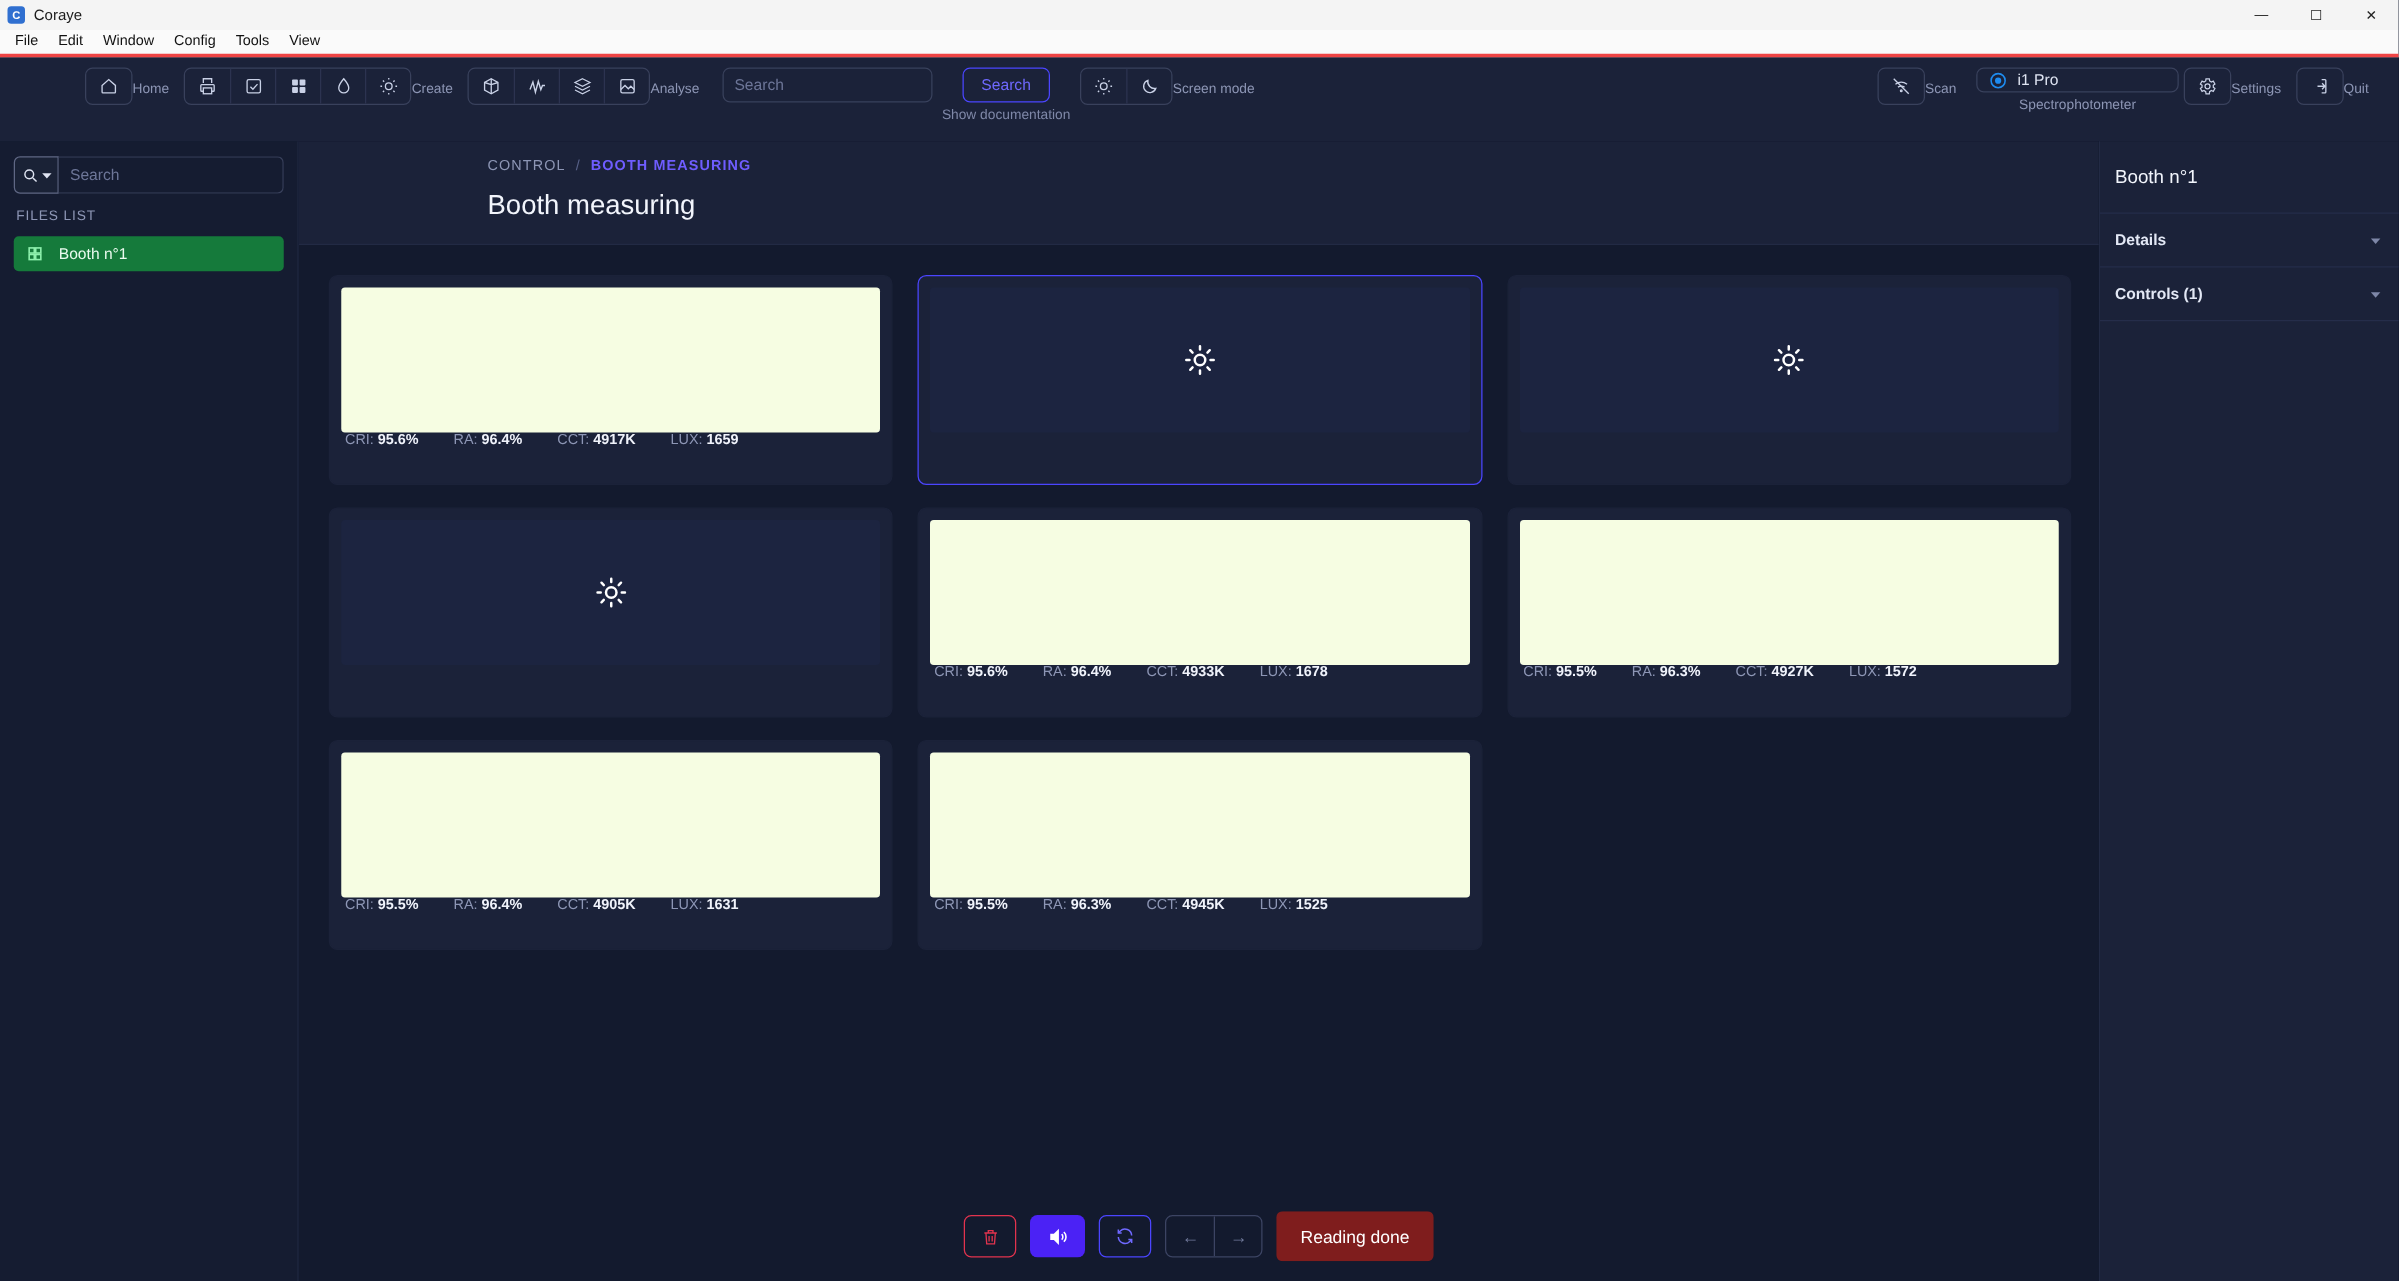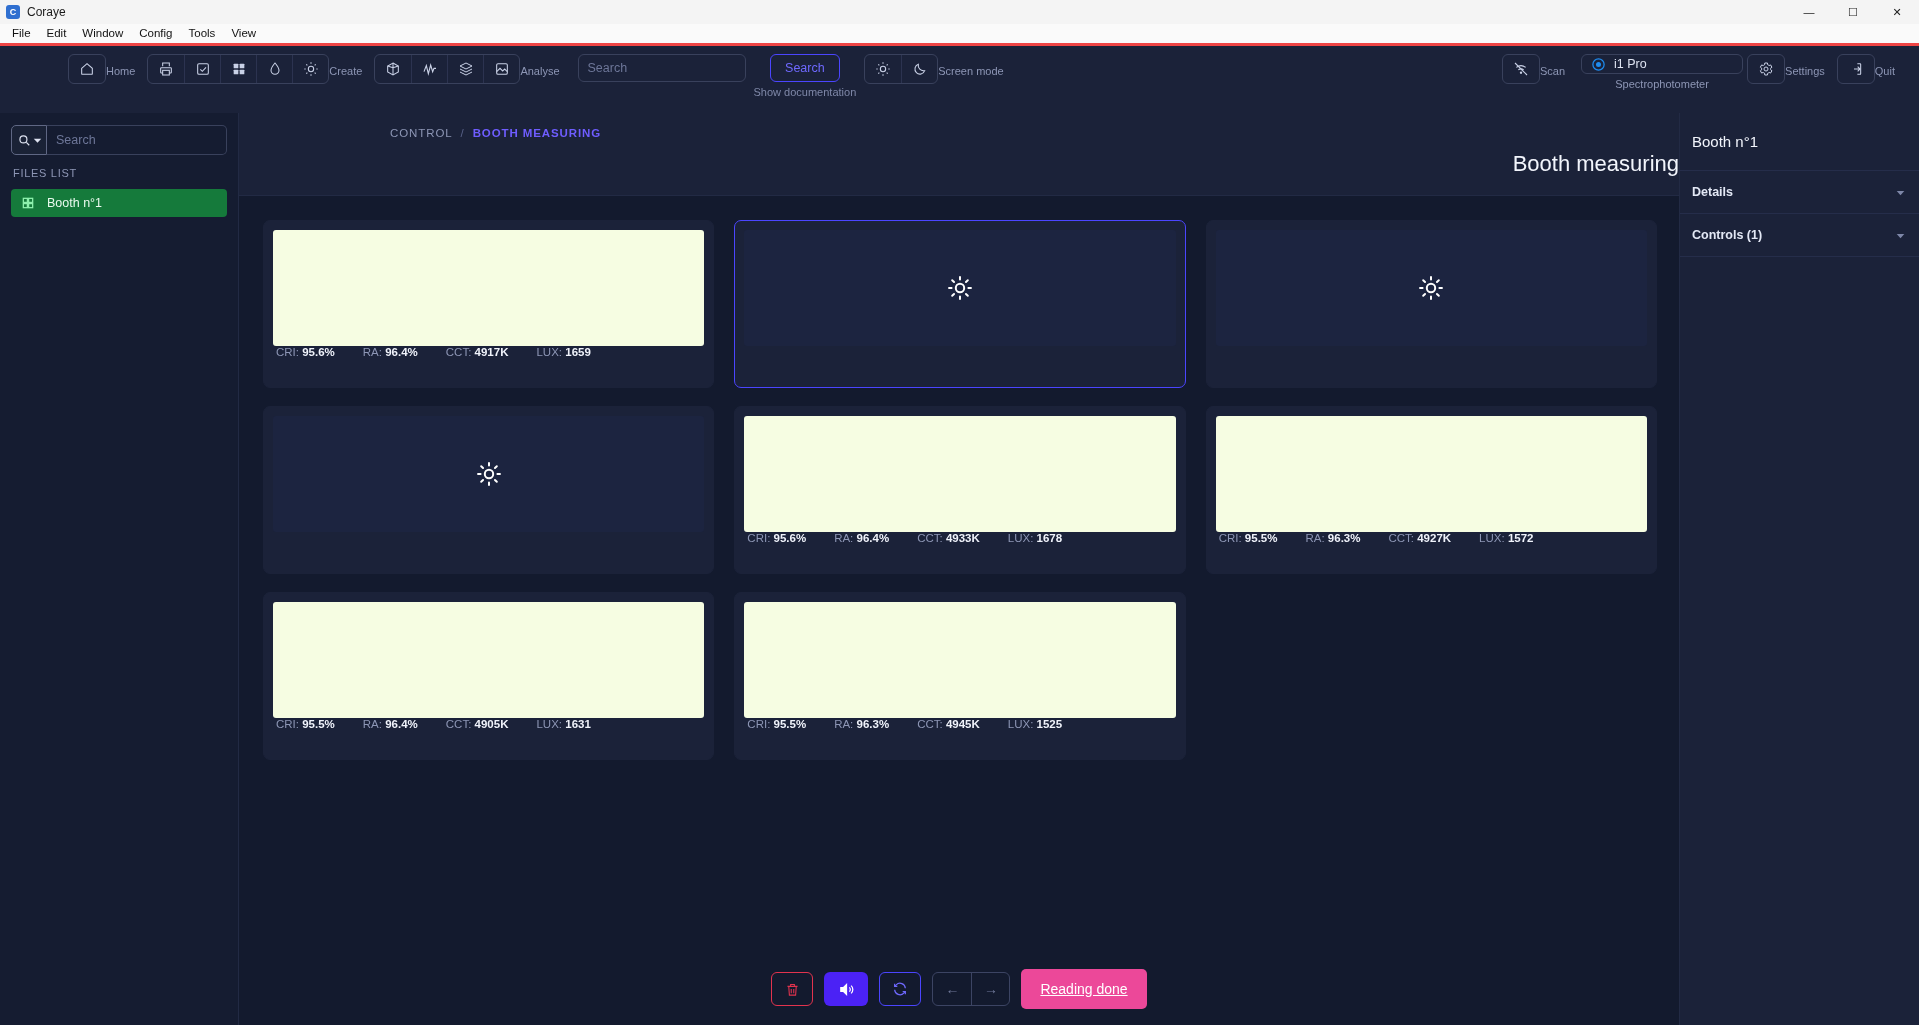--- a/index.html
+++ b/index.html
@@ -165,21 +165,20 @@
   }
 
   
   .main {
     flex: 1;
     background: #131a2e;
     display: flex;
     flex-direction: column;
     position: relative;
     overflow: hidden;
-    text-align: right;
   }
   .main-header {
     background: #1b2239;
     padding: 14px 0 18px 0;
     border-bottom: 1px solid #222a44;
   }
   .breadcrumb {
     display: flex; gap: 8px; align-items: center;
     font-size: 11.5px; letter-spacing: .9px;
     padding-left: 151px;
@@ -247,24 +246,23 @@
   .abtn.danger { border-color: #e2334e; color: #e2334e; }
   .abtn.primary-solid { background: #4b22f5; color: #fff; min-width: 44px;}
   .abtn.outline-blue { border-color: #4b45ff; color: #6f69ff; }
   .navpair { display: flex; height: 34px; border: 1px solid #3c4463; border-radius: 6px; overflow: hidden;}
   .navpair .nb {
     width: 38px; display: flex; align-items: center; justify-content: center;
     color: #6f7899; font-size: 14px;
   }
   .navpair .nb + .nb { border-left: 1px solid #3c4463; }
   .abtn.done {
-    background: #ec4899; color: #ffffff;
+    background: #7f1d1d; color: #ffffff;
     padding: 0 18px; height: 40px; font-size: 14px;
     border-radius: 5px;
-    text-decoration: underline;
   }
 
   
   .rightpanel {
     width: 240px;
     background: #1b2239;
     border-left: 1px solid #222a44;
     flex-shrink: 0;
   }
   .rp-title {

